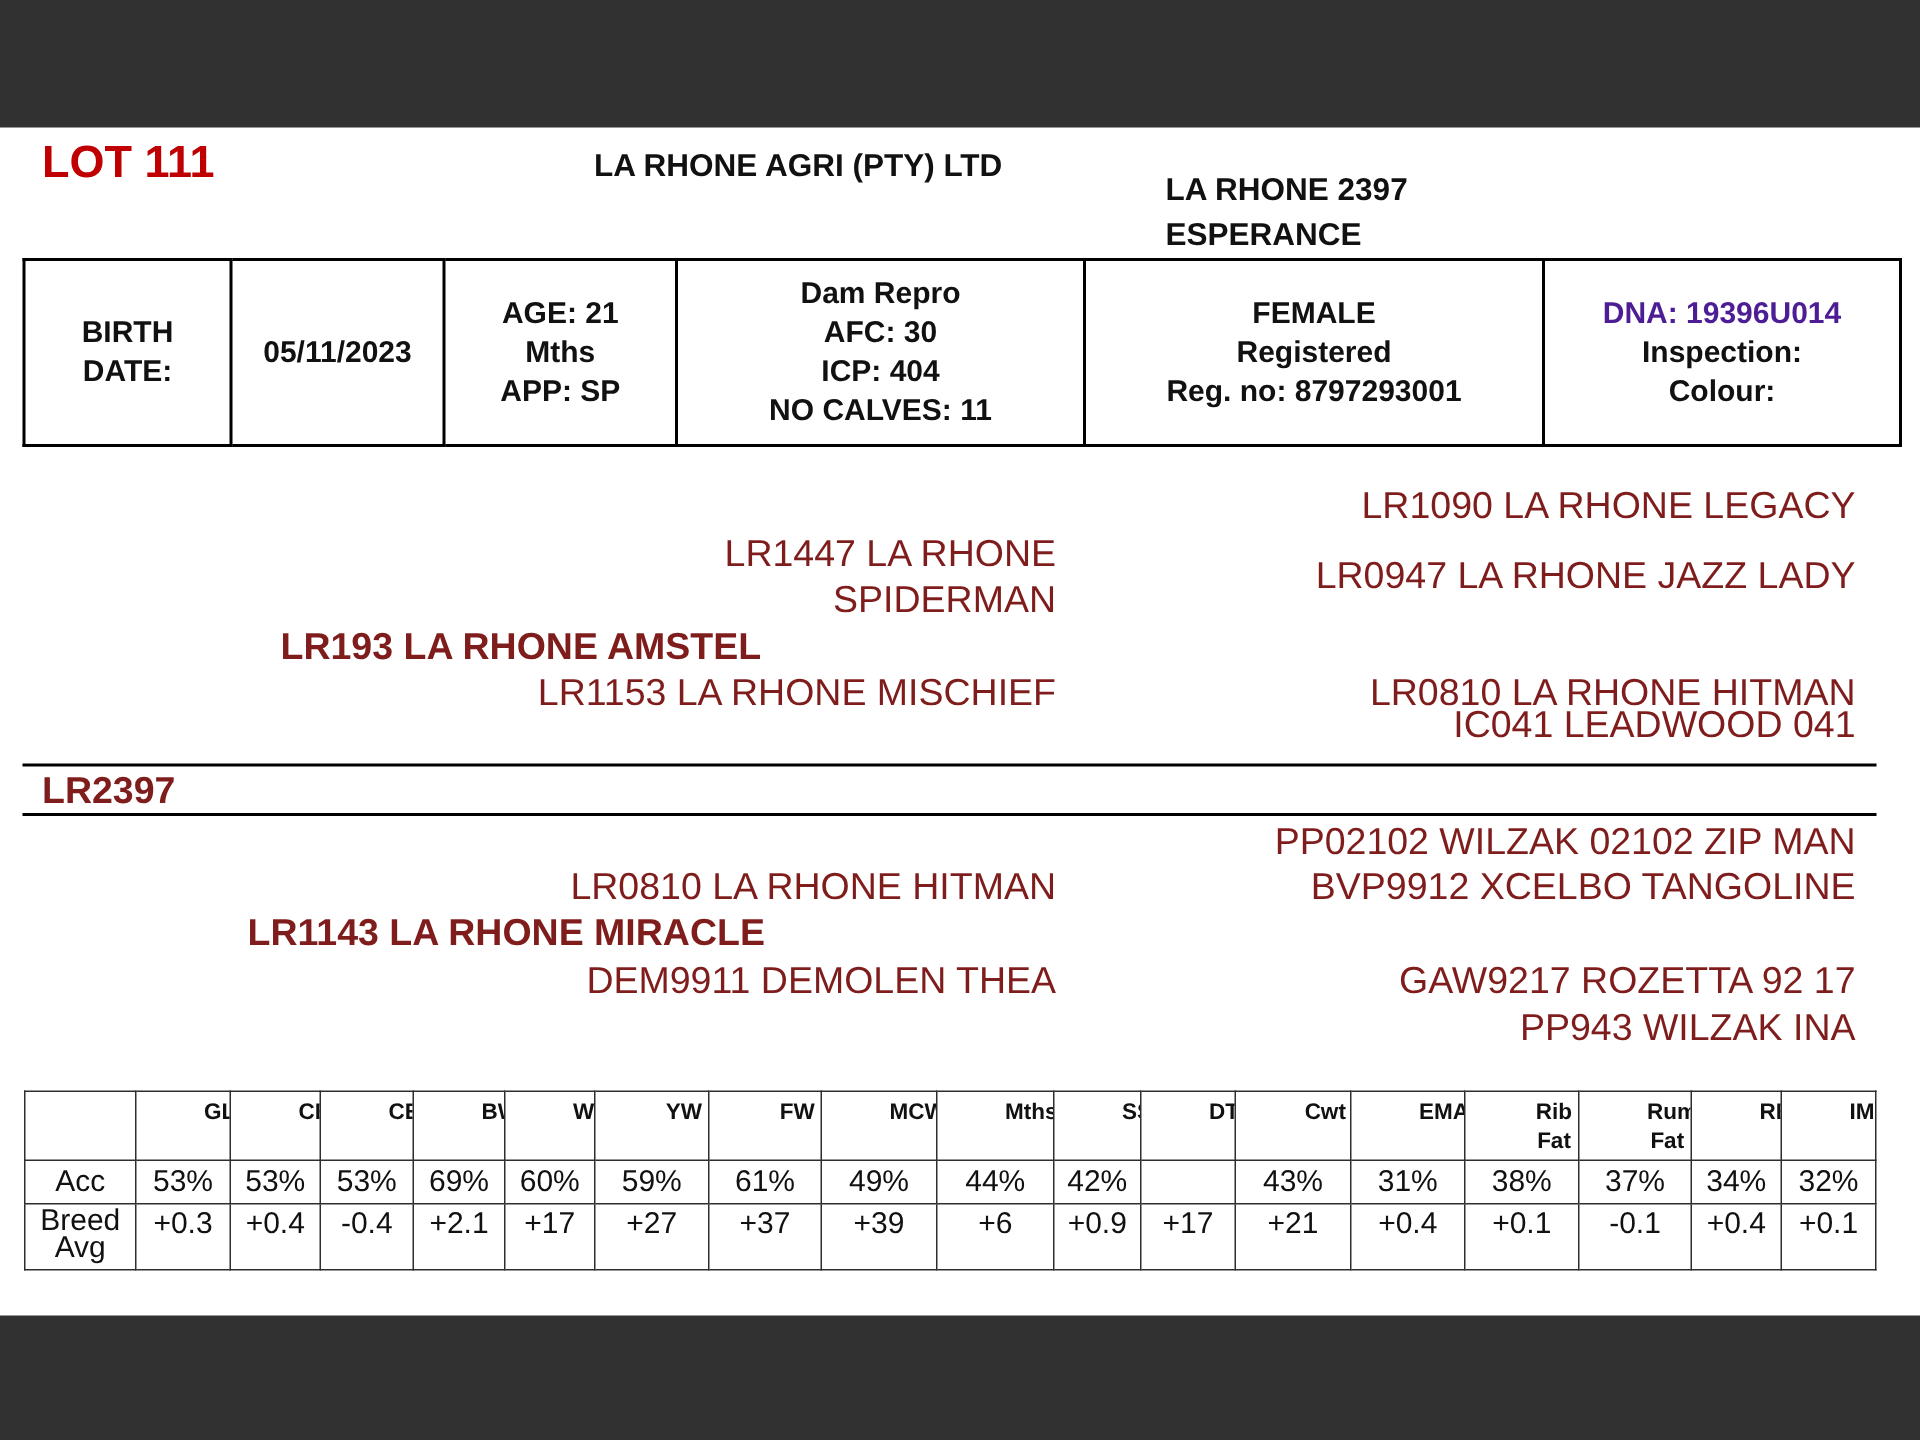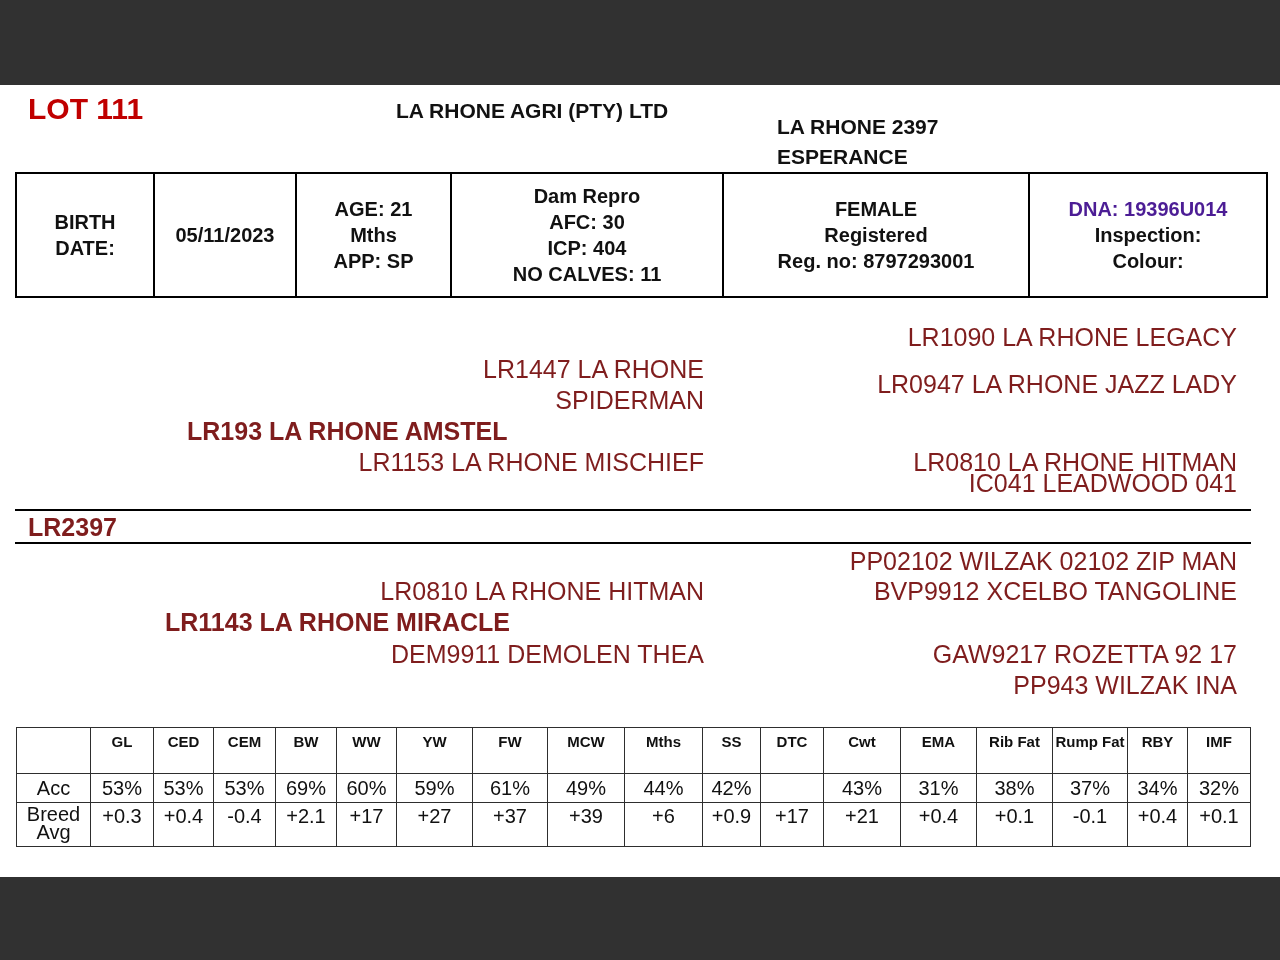--- a/index.html
+++ b/index.html
@@ -32,21 +32,21 @@
   .rule{position:absolute;left:15px;width:1236px;height:2px;background:#000;}
   
   table.ebv{
     position:absolute;left:16px;top:727px;width:1234px;
     border-collapse:collapse;table-layout:fixed;
   }
   table.ebv th, table.ebv td{
     border:1px solid #2e2e2e;text-align:center;padding:0 2px;overflow:hidden;
   }
   table.ebv thead th{
-    font-weight:bold;font-size:15px;line-height:19px;height:41px;vertical-align:top;padding-top:4px;
+    font-weight:bold;font-size:15px;line-height:19px;height:41px;vertical-align:top;padding-top:4px;padding-left:45px;
   }
   table.ebv .rowlabel{font-weight:normal;font-size:15px;line-height:18px;vertical-align:middle;}
   table.ebv tr.r-ebv td{height:30px;font-size:20px;vertical-align:middle;}
   table.ebv tr.r-acc td{height:28px;font-size:20px;vertical-align:middle;}
   table.ebv tr.r-avg td{height:41px;font-size:20px;vertical-align:top;padding-top:2px;}
   table.ebv tr.r-avg .rowlabel{vertical-align:top;padding-top:2px;}
 </style>
 </head>
 <body>
 

